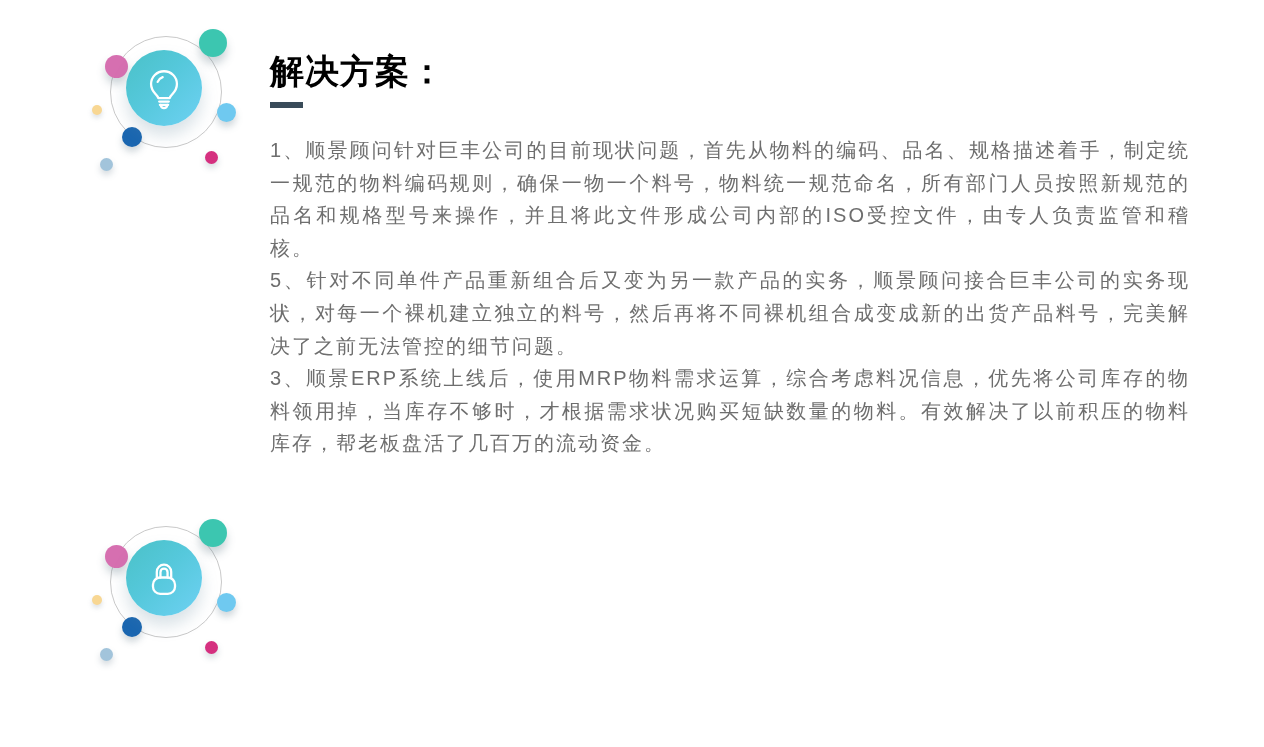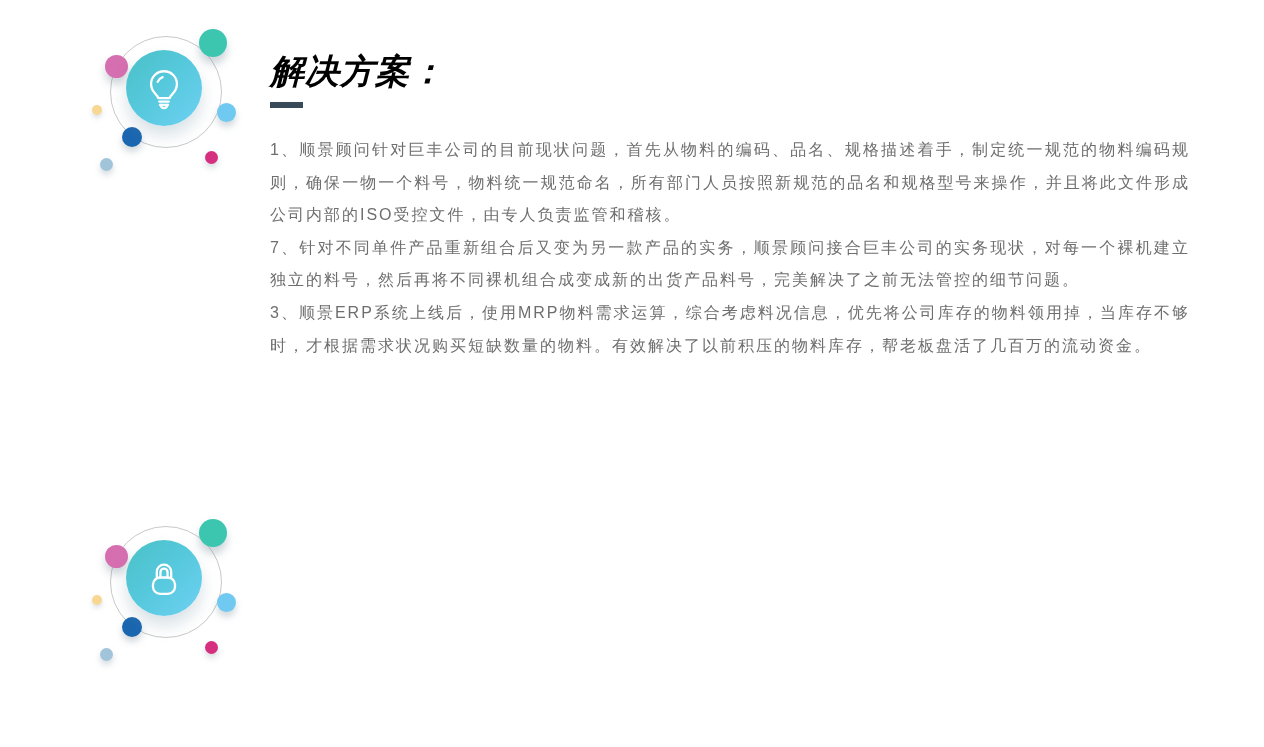--- a/index.html
+++ b/index.html
@@ -39,31 +39,30 @@
 
   
   .content { position: absolute; left: 270px; width: 920px; }
   .heading {
     margin: 0;
     font-size: 34px;
     line-height: 38px;
     font-weight: 700;
     color: #000000;
     letter-spacing: 1px;
-    font-style: italic;
   }
   .dash {
     margin-top: 12px;
     width: 33px; height: 6px;
     background: #394b59;
   }
   .paras { margin-top: 26px; }
   .paras p {
     margin: 0;
-    font-size: 16px;
+    font-size: 20px;
     line-height: 32.6px;
     letter-spacing: 2px;
     color: #6e6e6e;
     text-align: justify;
   }
 </style>
 </head>
 <body>
 
 <div id="page">
@@ -85,21 +84,21 @@
         <path d="M20.5 41.6c.4 2.3 1.6 3.5 3.5 3.5s3.1-1.2 3.5-3.5"></path>
       </svg>
     </span>
   </div>
 
   <div class="content" style="top:52px;">
     <h2 class="heading">解决方案：</h2>
     <div class="dash"></div>
     <div class="paras">
       <p>1、顺景顾问针对巨丰公司的目前现状问题，首先从物料的编码、品名、规格描述着手，制定统一规范的物料编码规则，确保一物一个料号，物料统一规范命名，所有部门人员按照新规范的品名和规格型号来操作，并且将此文件形成公司内部的ISO受控文件，由专人负责监管和稽核。</p>
-      <p>7、针对不同单件产品重新组合后又变为另一款产品的实务，顺景顾问接合巨丰公司的实务现状，对每一个裸机建立独立的料号，然后再将不同裸机组合成变成新的出货产品料号，完美解决了之前无法管控的细节问题。</p>
+      <p>5、针对不同单件产品重新组合后又变为另一款产品的实务，顺景顾问接合巨丰公司的实务现状，对每一个裸机建立独立的料号，然后再将不同裸机组合成变成新的出货产品料号，完美解决了之前无法管控的细节问题。</p>
       <p>3、顺景ERP系统上线后，使用MRP物料需求运算，综合考虑料况信息，优先将公司库存的物料领用掉，当库存不够时，才根据需求状况购买短缺数量的物料。有效解决了以前积压的物料库存，帮老板盘活了几百万的流动资金。</p>
     </div>
   </div>
 
   <div class="badge" style="left:85px; top:515px;">
     <span class="ring"></span>
     <span class="dot dot-teal" style="background-color: rgb(60, 198, 176);"></span>
     <span class="dot dot-pink" style="background-color: rgb(214, 111, 176);"></span>
     <span class="dot dot-sky" style="background-color: rgb(111, 201, 240);"></span>
     <span class="dot dot-blue" style="background-color: rgb(26, 102, 176);"></span>

